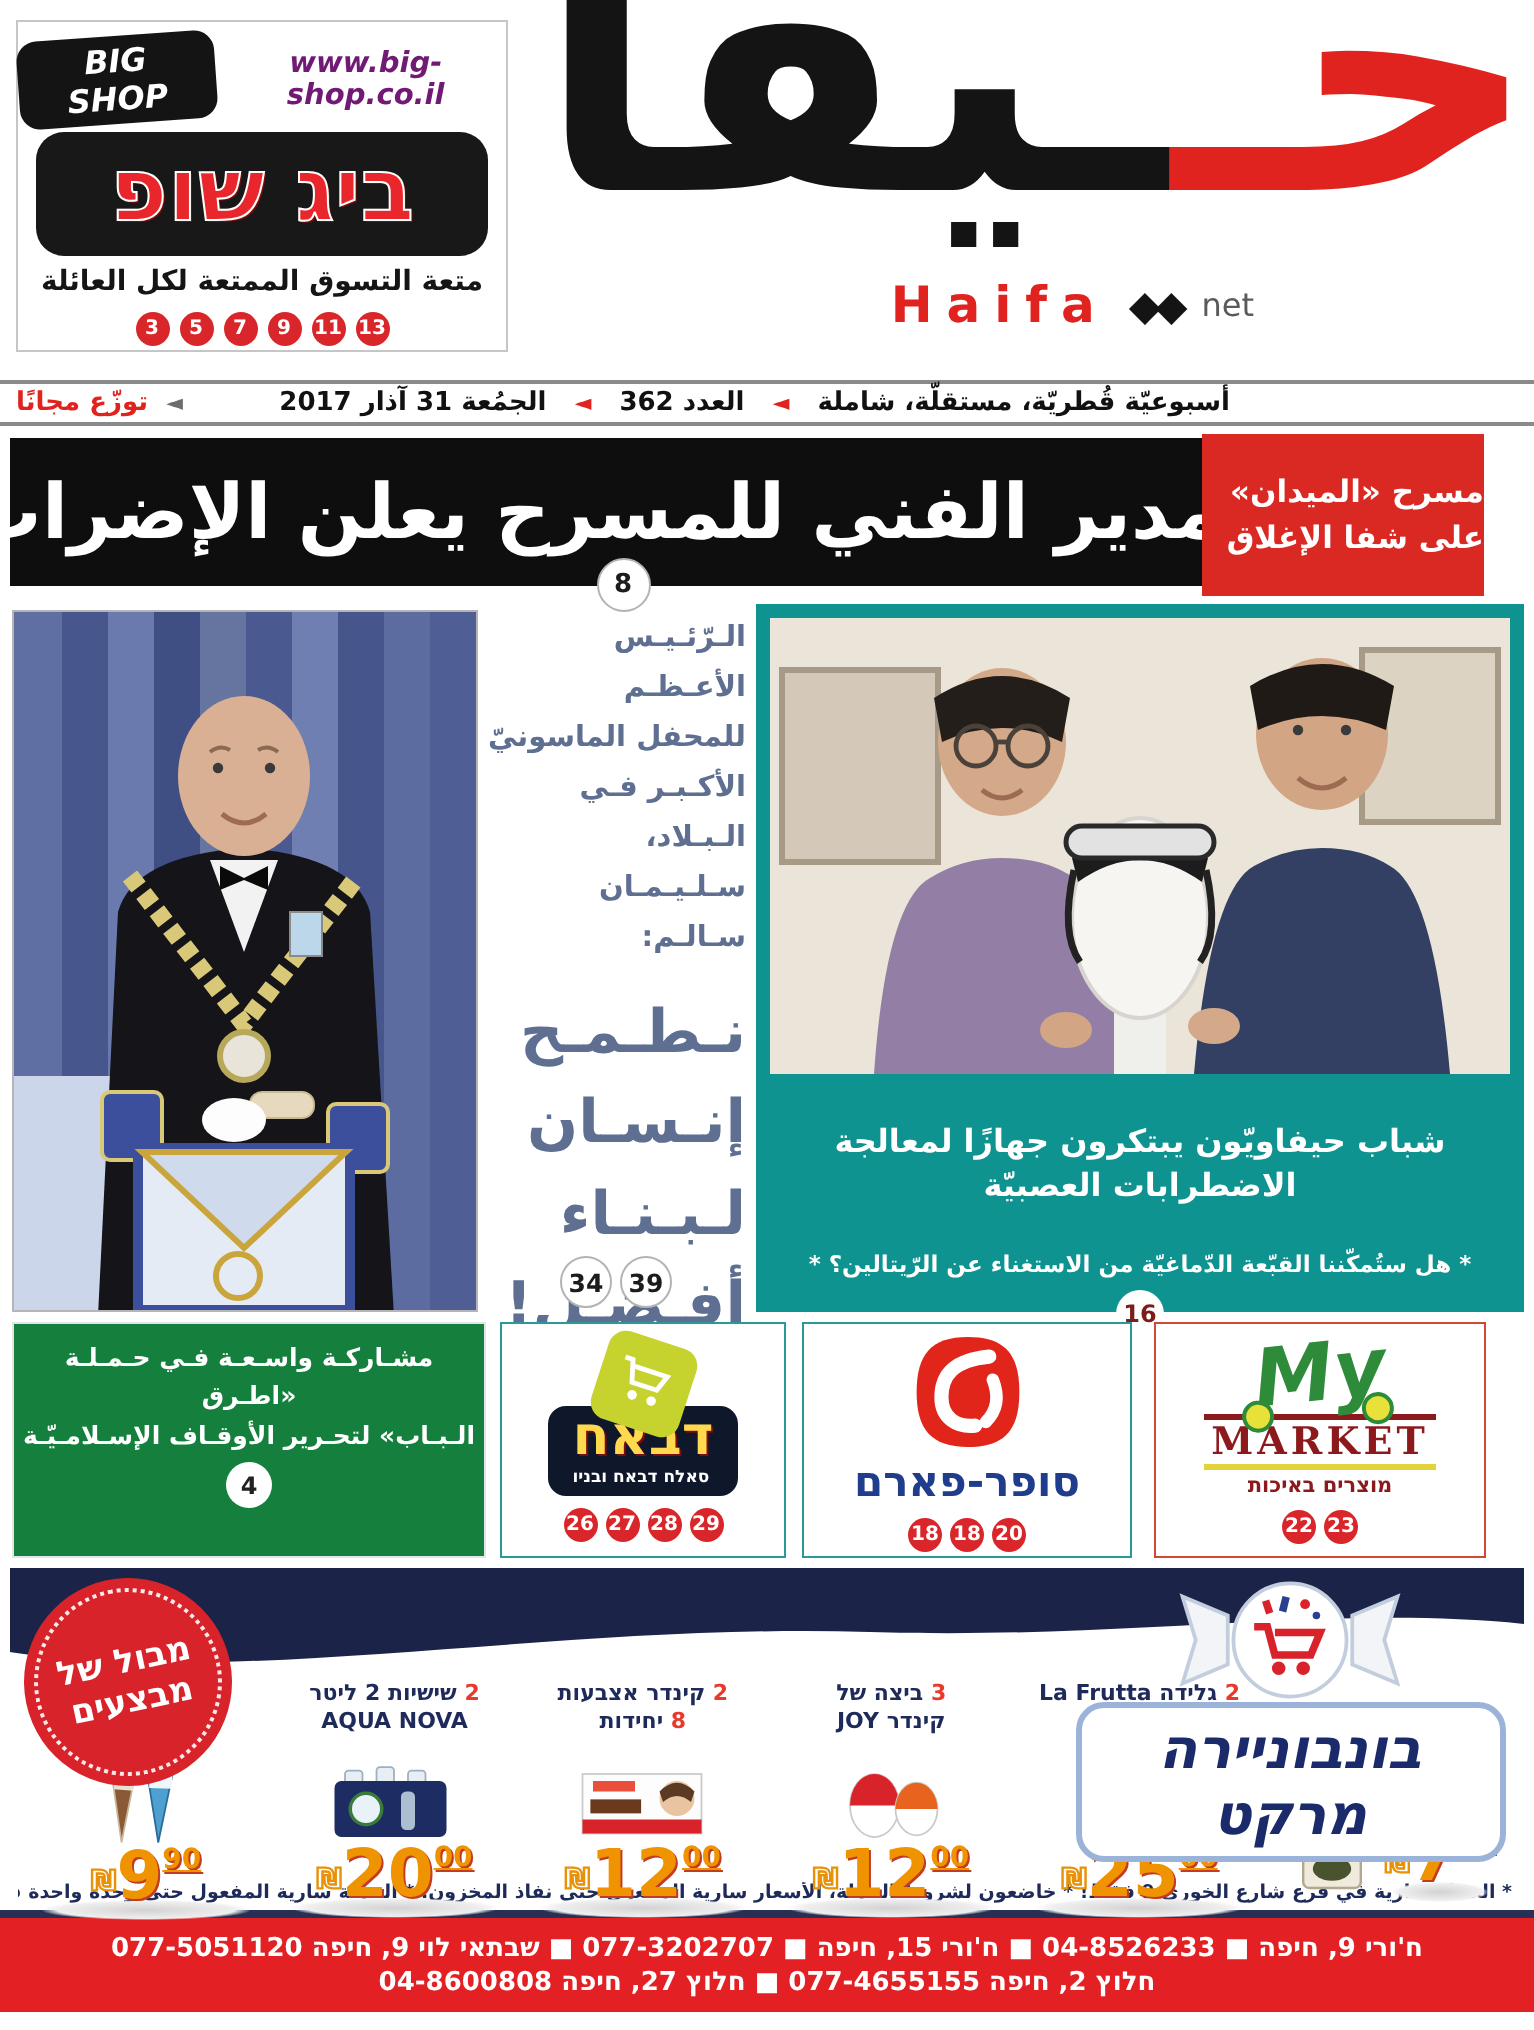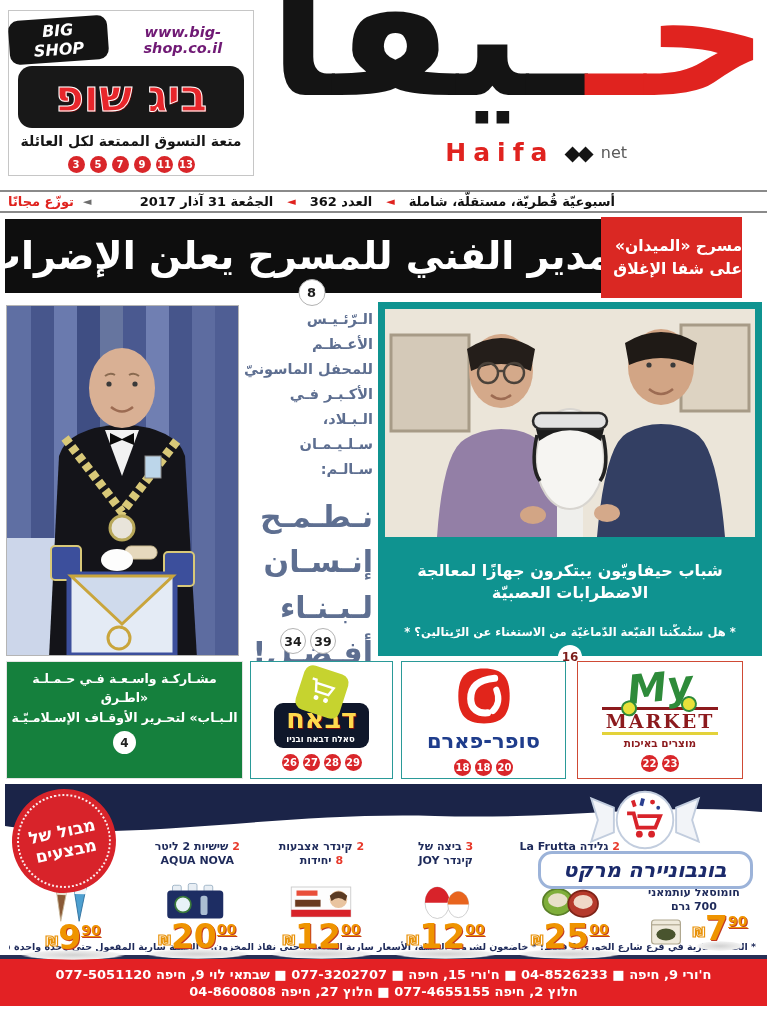--- a/index.html
+++ b/index.html
@@ -96,21 +96,21 @@
 
   
   .promo{position:absolute;left:5px;top:784px;width:757px;height:169px;background:#fff}
   .wave{position:absolute;left:0;top:0;width:757px;height:50px}
   .badge{position:absolute;left:12px;top:10px;width:90px;height:90px;background:#d8232a;border-radius:50%;
          transform:rotate(-12deg);display:flex;flex-direction:column;align-items:center;justify-content:center;
          color:#fff;font-weight:bold;font-size:17px;line-height:1.2;border:2px dotted rgba(255,255,255,.9);
          box-shadow:0 0 0 5px #d8232a;z-index:5;direction:rtl}
   .bonbon{position:absolute;right:6px;top:3px;width:222px;text-align:center;z-index:5}
   .bb-plate{margin:-6px auto 0;width:205px;border:3px solid #9cb3d9;border-radius:14px;background:#fff;
-            color:#1b2a6b;font-size:21px;font-weight:bold;font-style:italic;padding:4px 2px;direction:rtl}
+            color:#1b2a6b;font-size:28px;font-weight:bold;font-style:italic;padding:4px 2px;direction:rtl}
   .products{position:absolute;left:6px;top:56px;width:745px;display:flex;z-index:4}
   .prod{flex:1 1 0;text-align:center;padding:0 2px}
   .plabel{direction:rtl;font-size:11px;font-weight:bold;color:#1e2a5a;line-height:1.25;min-height:40px}
   .pnum{color:#e8392a}
   .pex{color:#e8392a;text-decoration:underline}
   .pimg{display:block;margin:0 auto;width:76px;height:42px}
   .price{display:flex;align-items:flex-start;justify-content:center;direction:ltr;margin-top:-2px}
   .sh{font-size:14px;font-weight:bold;color:#fff;-webkit-text-stroke:1.2px #e8920a;margin-top:12px}
   .pi{font-size:33px;font-weight:bold;color:#ef9400;line-height:1;text-shadow:1px 1px 0 #c23b22}
   .pd{font-size:14px;font-weight:bold;color:#ef9400;text-decoration:underline;margin-top:1px;text-shadow:1px 1px 0 #c23b22}

